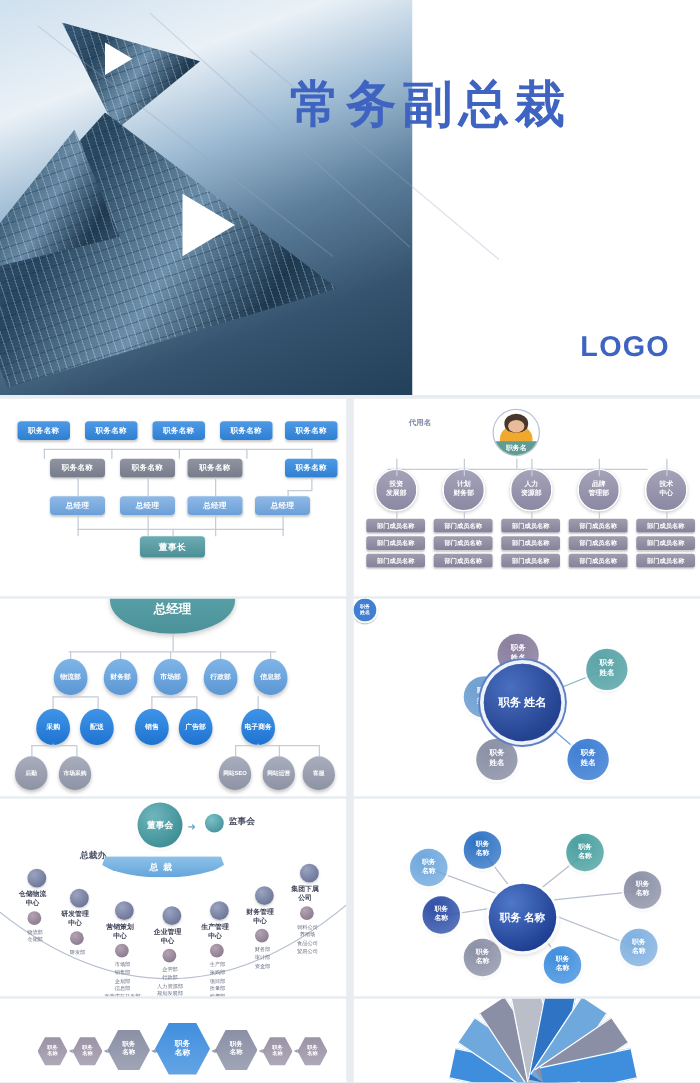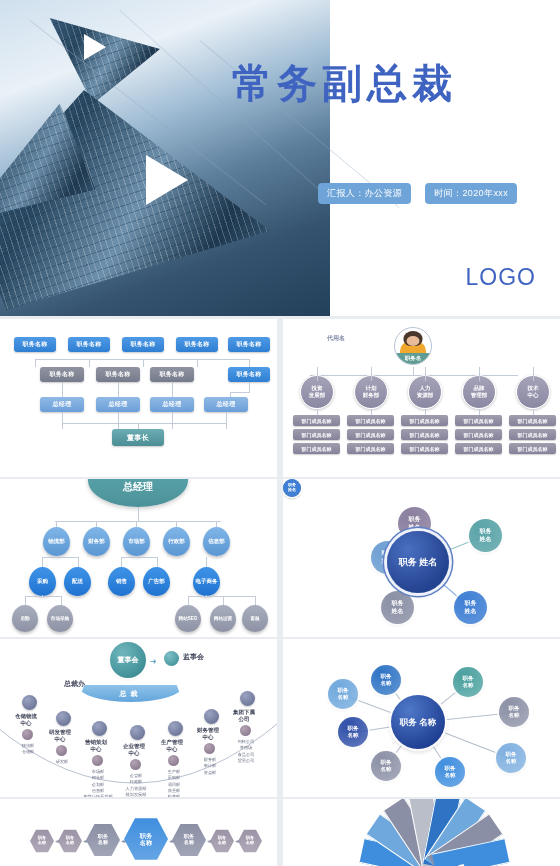--- a/index.html
+++ b/index.html
@@ -63,21 +63,21 @@
     color: #3f63c0;
     font-family: "DejaVu Sans", "Liberation Sans", sans-serif;
   }
   .badges { position: absolute; left: 318px; top: 183px; display: flex; gap: 14px; }
   .badge {
     background: #6fa4d8; color: #fff; border-radius: 4px;
     padding: 4px 9px; font-size: 9px; letter-spacing: .4px; white-space: nowrap;
   }
   .logo-txt {
     position: absolute; right: 24px; top: 264px;
-    font-size: 23px; font-weight: 400; color: #3f63c0; letter-spacing: 1px;
+    font-size: 23px; font-weight: 700; color: #3f63c0; letter-spacing: 1px;
   }
 
   
   #slide-boxtree { left: 0; top: 319px; }
   .bt-box {
     position: absolute; border-radius: 3px; color: #fff;
     font-size: 6px; font-weight: 700; display: flex; align-items: center; justify-content: center;
     box-shadow: 0 1px 2px rgba(0,0,0,.22);
     letter-spacing: .3px;
   }
@@ -223,21 +223,21 @@
     background: radial-gradient(circle at 35% 30%, #b3a3b2, #8e7d92 75%);
   }
   .csub {
     position: absolute; font-size: 4.2px; color: #6a6f85; text-align: center;
     line-height: 1.5; width: 56px;
   }
 
   
   #slide-spoke { left: 283px; top: 639px; }
   .s7hub {
-    position: absolute; left: 108px; top: 56px; width: 54px; height: 54px; border-radius: 50%;
+    position: absolute; left: 108px; top: 68px; width: 54px; height: 54px; border-radius: 50%;
     background: radial-gradient(circle at 34% 28%, #4f78c9, #1f3f93 75%);
     color: #fff; font-size: 8.5px; font-weight: 700; line-height: 1.2;
     display: flex; align-items: center; justify-content: center; text-align: center;
     box-shadow: 0 0 0 2.5px rgba(255,255,255,.85), 0 2px 5px rgba(0,0,0,.25);
     z-index: 3;
   }
   .s7sat {
     position: absolute; width: 30px; height: 30px; border-radius: 50%;
     color: #fff; font-size: 5.5px; font-weight: 700; line-height: 1.2;
     display: flex; align-items: center; justify-content: center; text-align: center;
@@ -280,24 +280,20 @@
       <div class="glass tri-c"></div>
       <div class="tri-out tri-out-1"></div>
       <div class="tri-out tri-out-2"></div>
     </div>
     <div class="hairline" style="left:30px; top:20px; width:300px; transform:rotate(38deg);"></div>
     <div class="hairline" style="left:120px; top:10px; width:280px; transform:rotate(42deg);"></div>
     <div class="hairline" style="left:200px; top:40px; width:260px; transform:rotate(40deg);"></div>
 
     <div class="title-main">常务副总裁</div>
 
-    <div class="badges">
-      <div class="badge">汇报人：办公资源</div>
-      <div class="badge">时间：2020年xxx</div>
-    </div>
 
     <div class="logo-txt">LOGO</div>
   </div>
 
   <div class="slide half" id="slide-boxtree">
     <div id="bt-host">
         <div class="bt-box bt-l1" style="left: 14px; top: 18px;">职务名称</div>
         <div class="bt-box bt-l1" style="left: 68px; top: 18px;">职务名称</div>
         <div class="bt-box bt-l1" style="left: 122px; top: 18px;">职务名称</div>
         <div class="bt-box bt-l1" style="left: 176px; top: 18px;">职务名称</div>

